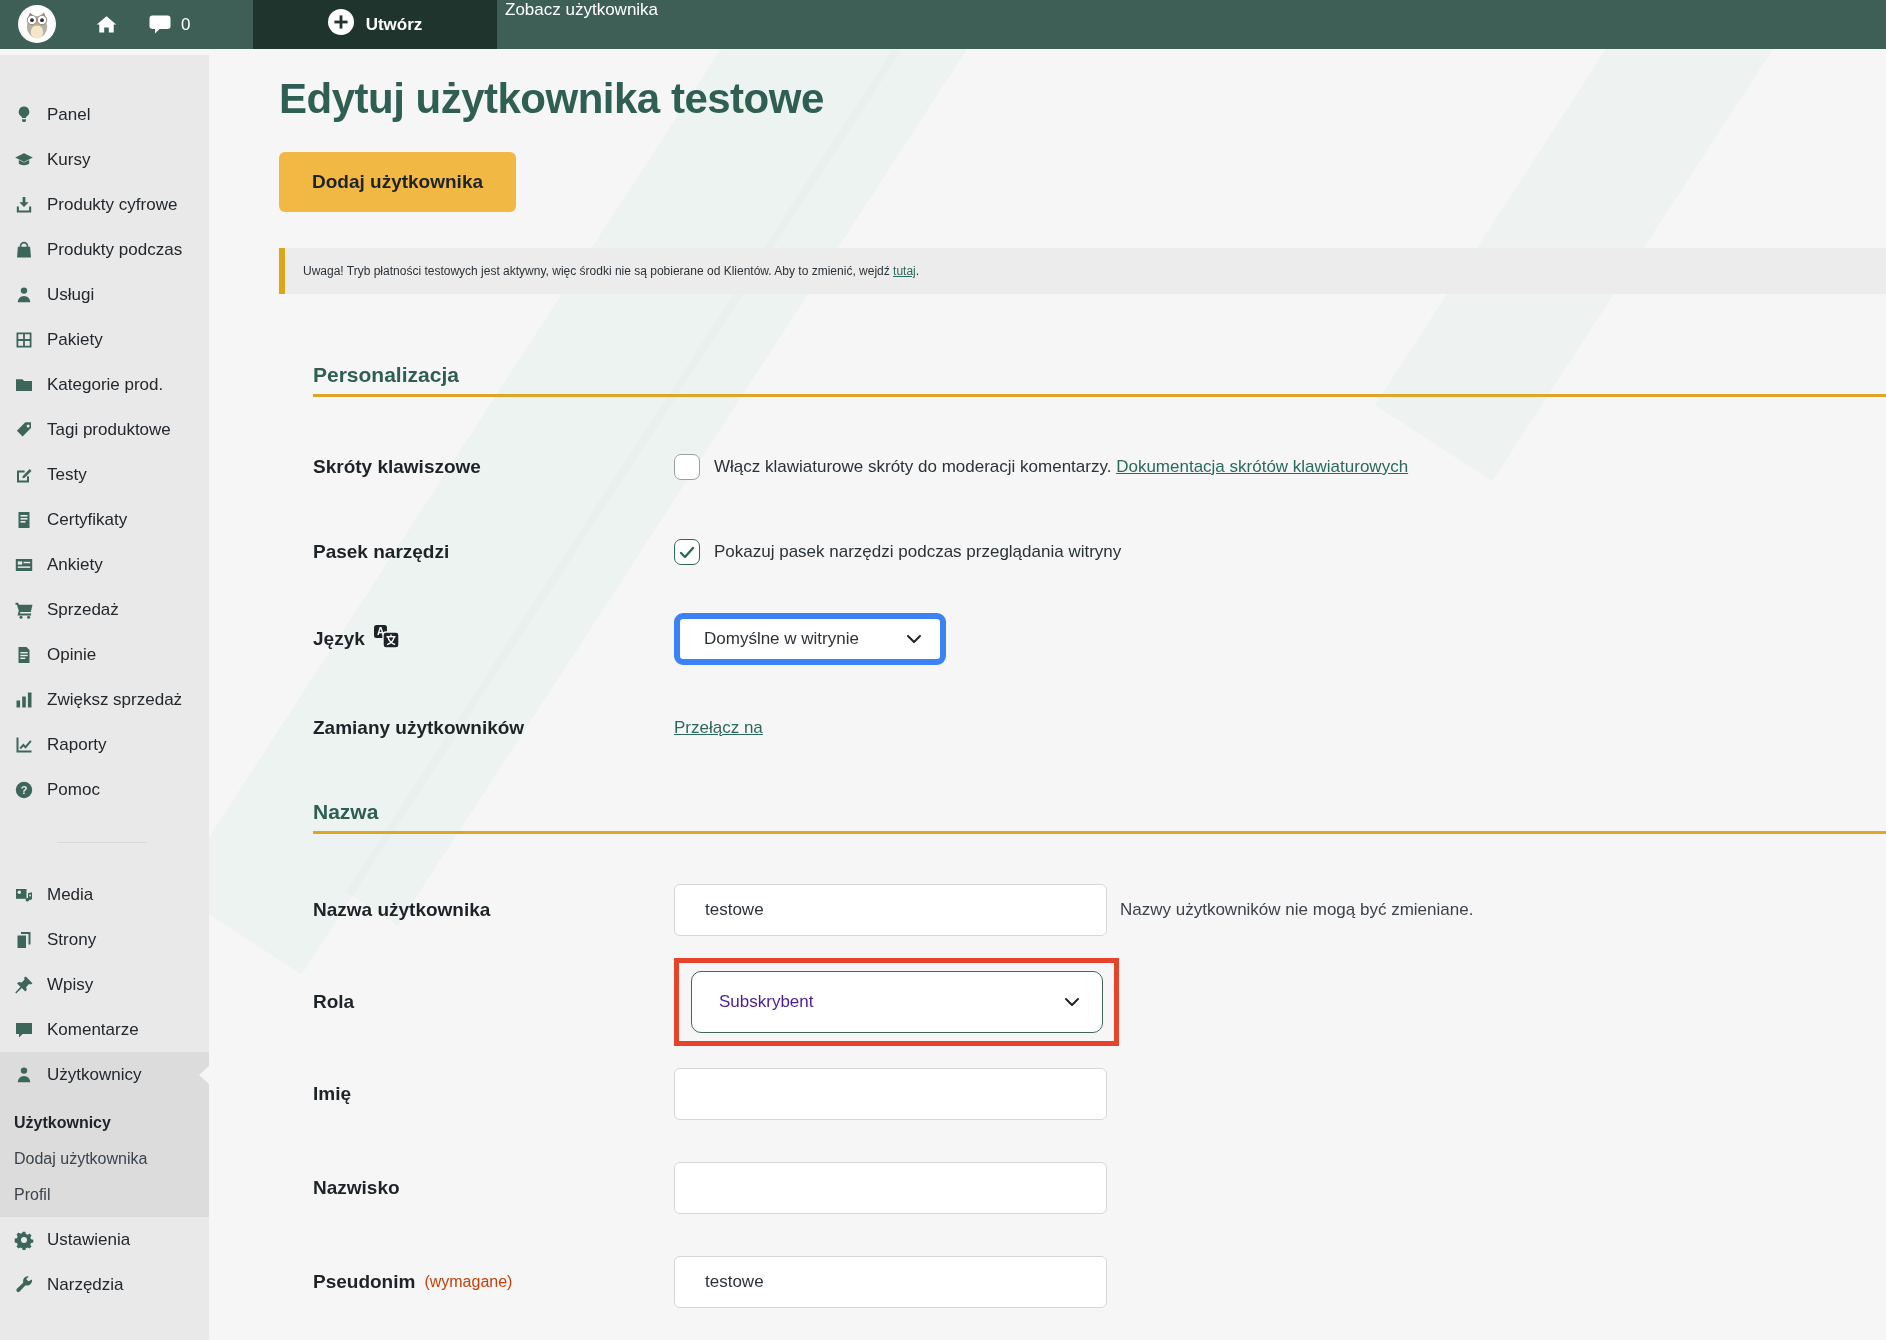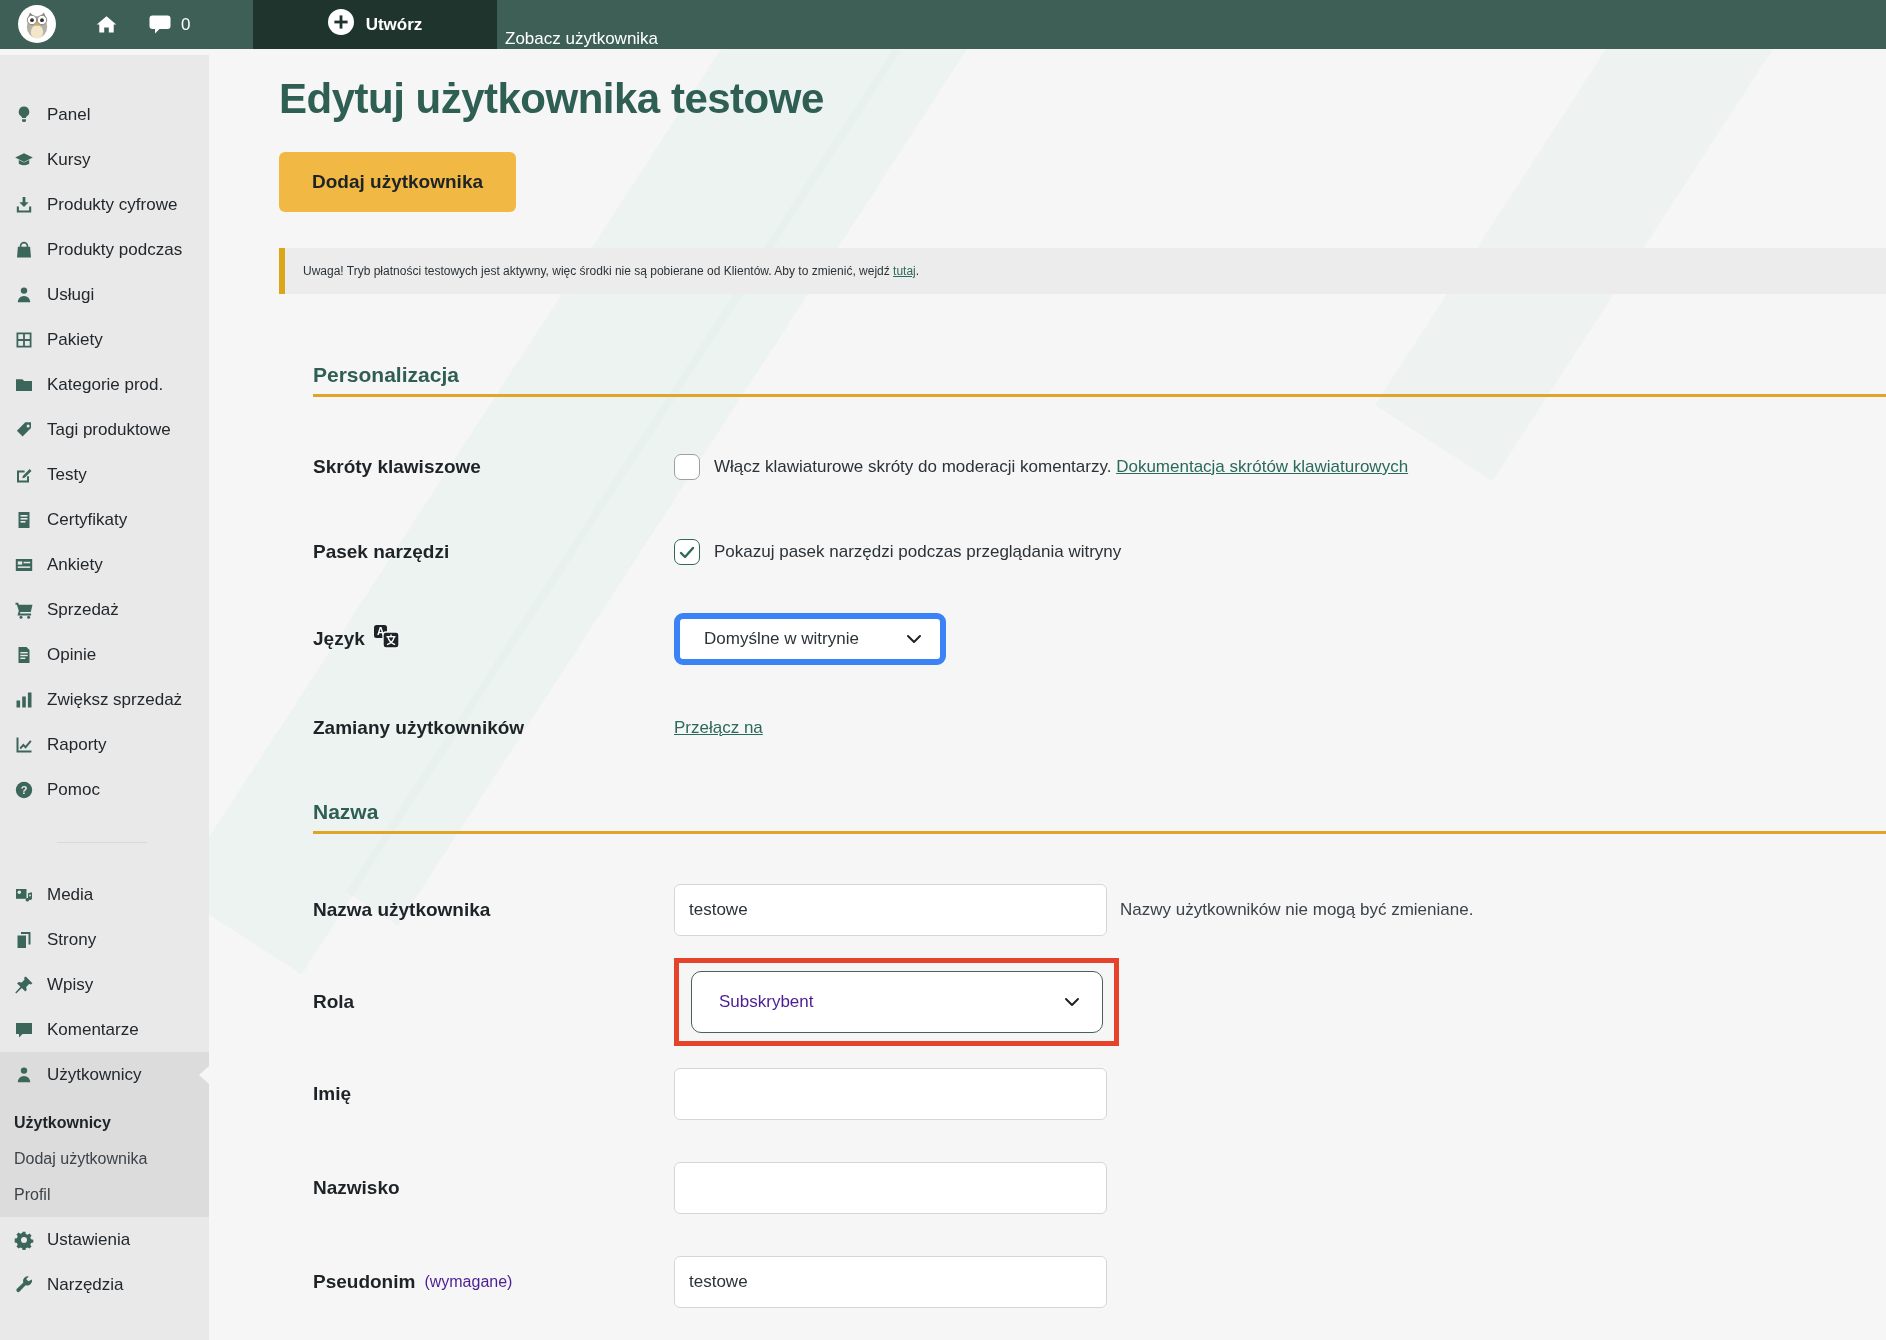--- a/index.html
+++ b/index.html
@@ -18,21 +18,21 @@
   .tb-logo { position:absolute; left:18px; top:5px; width:38px; height:38px; border-radius:50%; cursor:pointer; }
   .tb-home { position:absolute; left:95px; top:14px; cursor:pointer; }
   .tb-comments { position:absolute; left:148px; top:13px; display:flex; align-items:center; gap:9px; cursor:pointer; }
   .tb-count { color:#fff; font-size:17px; }
   .tb-create {
     position:absolute; left:253px; top:0; width:244px; height:49px;
     background:#1f342d; display:flex; align-items:center; justify-content:center; gap:12px;
     color:#fff; font-size:17px; font-weight:bold; cursor:pointer;
   }
   .tb-viewuser {
-    position:absolute; left:505px; top:0; height:49px; display:flex; align-items:flex-end;
+    position:absolute; left:505px; top:0; height:49px; display:flex; align-items:flex-start;
     color:#fff; font-size:17px; cursor:pointer;
   }
 
   
   .sidebar {
     position:absolute; left:0; top:55px; bottom:0; width:209px;
     background:#e9e9e9; z-index:4;
   }
   .nav { list-style:none; padding-top:37px; }
   .nav-item {
@@ -83,21 +83,21 @@
   .sec-title { margin:0 0 0 34px; font-size:21px; font-weight:bold; color:#2f5e53; }
   .sec-title.first { margin-top:69px; }
   .sec-title.second { margin-top:47px; }
   .sec-underline { height:3px; background:#dfa527; margin-left:34px; margin-top:7px; }
 
   .form-row { display:flex; align-items:center; margin-left:34px; }
   .row-label {
     width:361px; flex:none; font-size:19px; font-weight:bold; color:#1d2327;
     display:flex; align-items:center; gap:9px;
   }
-  .row-label .req { font-size:16px; font-weight:normal; color:#4c1d95;text-align:center; }
+  .row-label .req { font-size:16px; font-weight:normal; color:#c2410c;text-align:center; }
   .row-control { display:flex; align-items:center; font-size:17px; color:#2c3338; }
 
   .row-shortcuts { margin-top:45px; height:50px; }
   .row-toolbar   { margin-top:35px; height:50px; }
   .row-language  { margin-top:36px; height:52px; }
   .row-switch    { margin-top:38px; height:50px; }
   .row-username  { margin-top:50px; height:52px; }
   .row-role      { margin-top:22px; height:88px; }
   .row-firstname { margin-top:22px; height:52px; }
   .row-lastname  { margin-top:42px; height:52px; }
@@ -121,21 +121,21 @@
     width:445px; height:88px; border:5px solid #e5432a;
     display:flex; align-items:center; padding-left:12px;
   }
   .role-select {
     width:412px; height:62px; border:1.5px solid #44635a; border-radius:10px; padding:0 22px 0 27px;
     font-size:17px; color:#4c1d95;
   }
 
   .text-input {
     width:433px; height:52px; background:#fff; border:1px solid #d5d7d7; border-radius:6px;
-    padding:0 14px; font-family:inherit; font-size:17px; color:#2c3338;
+    padding:0 30px; font-family:inherit; font-size:17px; color:#2c3338;
   }
   .field-note { margin-left:13px; font-size:17px; color:#3c434a; }
 
   .nicon svg, .tb-home svg, .tb-comments svg { display:block; }
 </style>
 </head>
 <body>
 
 <div class="page">
 

